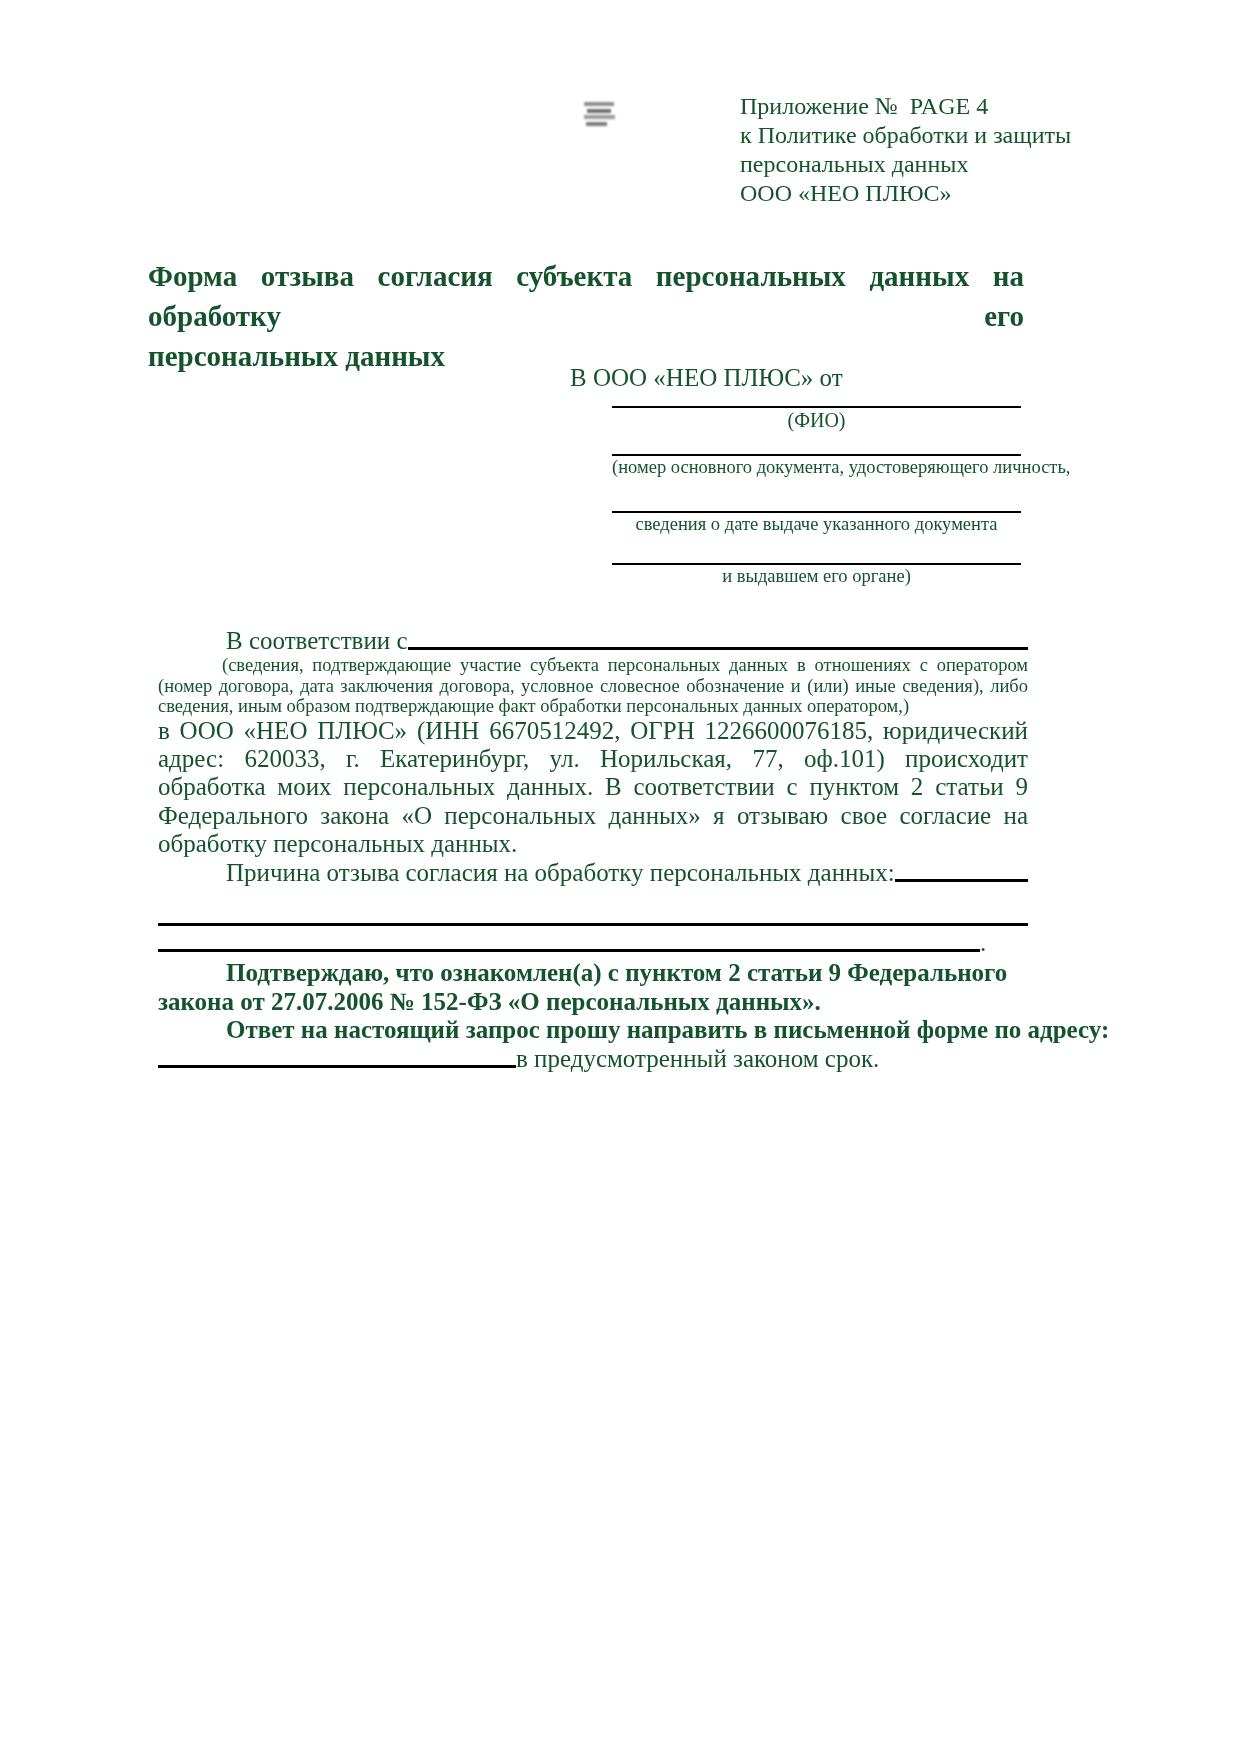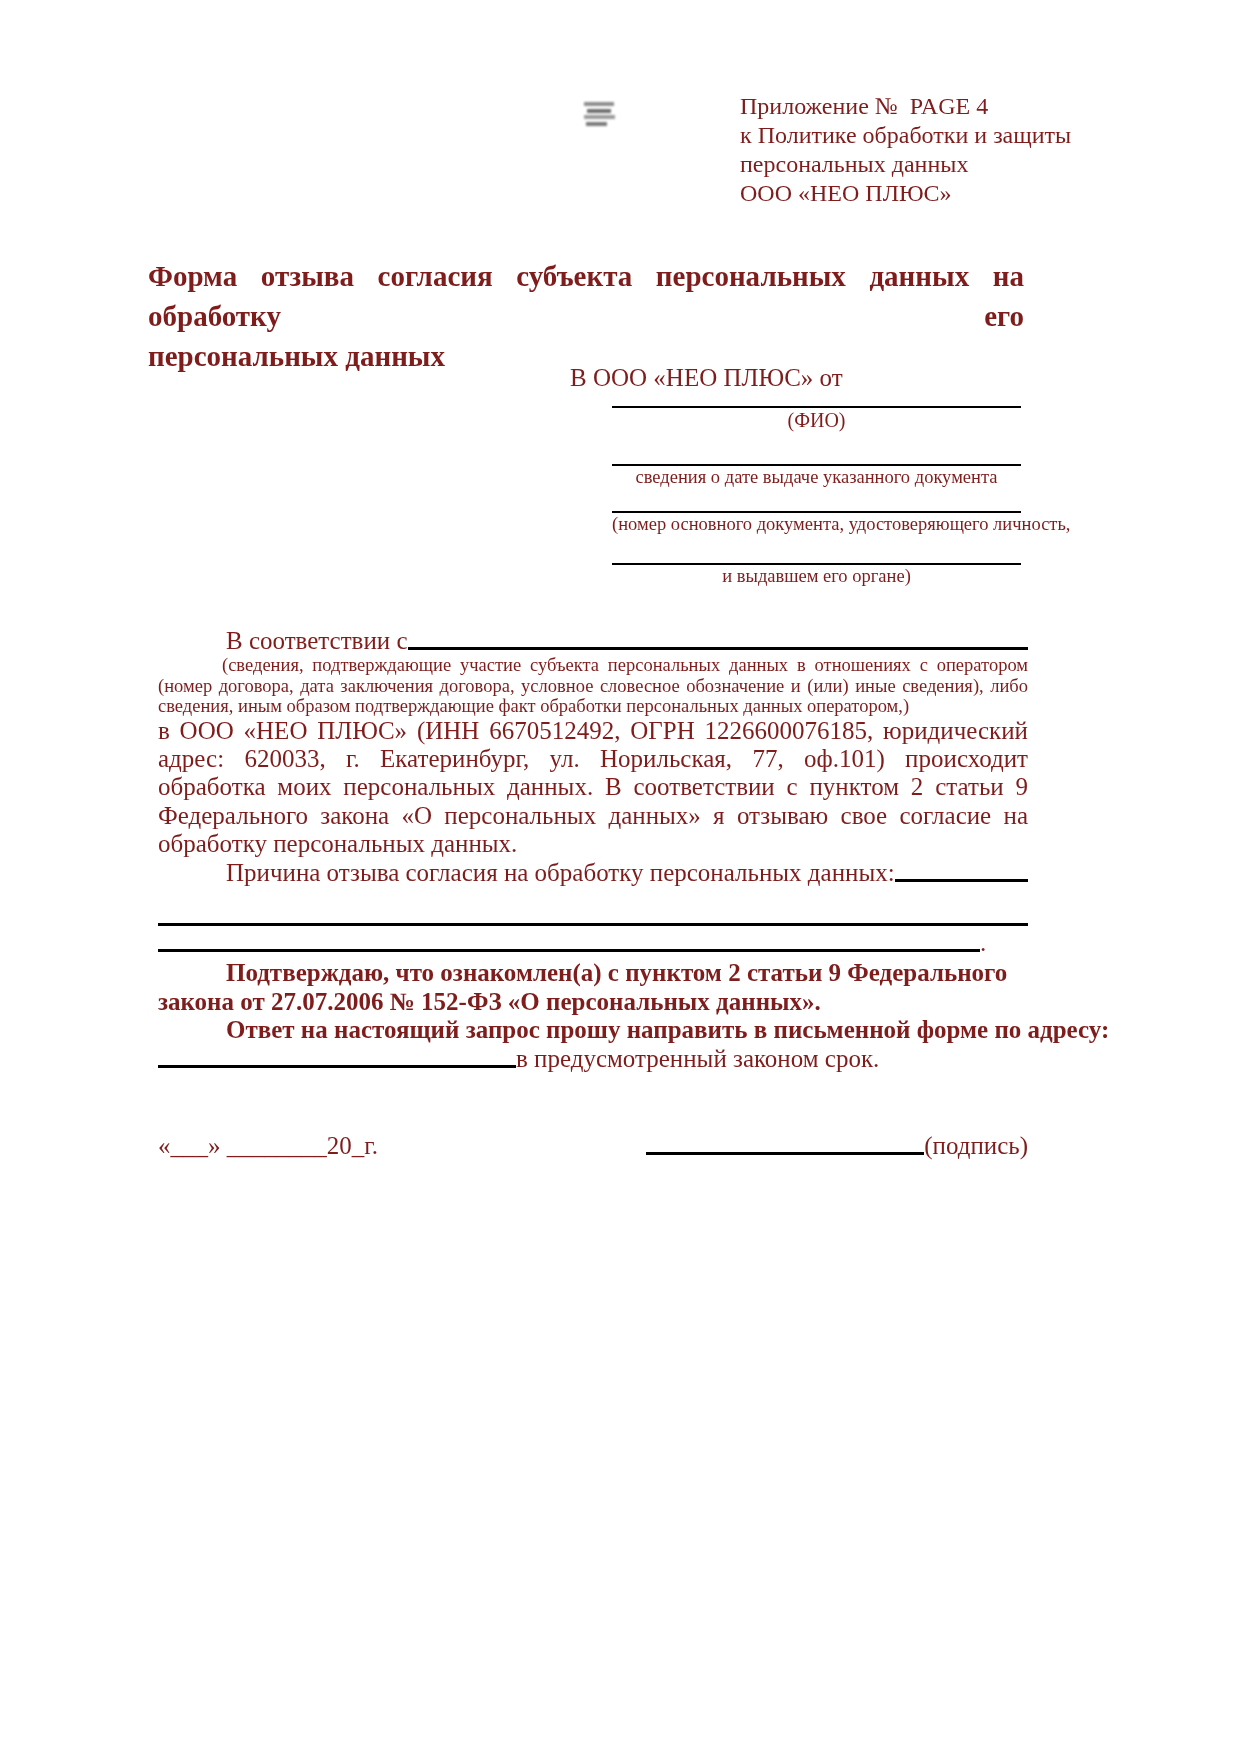--- a/index.html
+++ b/index.html
@@ -1,20 +1,20 @@
 <!DOCTYPE html>
 <html><head>
 <meta charset="utf-8">
 <style>
   html,body{margin:0;padding:0;background:#fff;}
   .page{
     position:relative;
     width:1242px;height:1755px;
     background:#ffffff;
-    color:#7f1d1d;
+    color:#14532d;
     font-family:"Liberation Serif","DejaVu Serif",serif;
     overflow:hidden;
   }
   
   .artifact{position:absolute;left:584px;top:102px;width:34px;filter:blur(0.8px);}
   .artifact .s{height:4px;margin-bottom:2.5px;}
   .artifact .s1{width:30px;background:#8d8d8d;}
   .artifact .s2{width:24px;background:#6e6e6e;margin-left:3px;}
   .artifact .s3{width:31px;background:#9b9b9b;}
   .artifact .s4{width:21px;background:#7a7a7a;margin-left:2px;}
@@ -78,25 +78,25 @@
     <div class="title-l1">Форма отзыва согласия субъекта персональных данных на обработку его</div>
     <div class="title-l2">персональных данных</div>
   </div>
 
   <div class="intro">В ООО «НЕО ПЛЮС» от</div>
 
   <div class="fields">
     <div class="field f1">
       <div class="caption cap-fio">(ФИО)</div>
     </div>
+    <div class="field f2">
+      <div class="caption">(номер основного документа, удостоверяющего личность,</div>
+    </div>
     <div class="field f3">
       <div class="caption">сведения о дате выдаче указанного документа</div>
-    </div>
-    <div class="field f2">
-      <div class="caption">(номер основного документа, удостоверяющего личность,</div>
     </div>
     <div class="field f4">
       <div class="caption">и выдавшем его органе)</div>
     </div>
   </div>
 
   <div class="main">
 
     <div class="row">
       <span class="lead ind">В соответствии с</span>
@@ -122,21 +122,14 @@
     <div class="par-ind confirm">Подтверждаю, что ознакомлен(а) с пунктом 2 статьи 9 Федерального закона от 27.07.2006 № 152-ФЗ «О персональных данных».</div>
 
     <div class="par-ind nowrap">Ответ на настоящий запрос прошу направить в письменной форме по адресу:</div>
 
     <div class="row">
       <span class="blank b-addr"></span>
       <span class="lead">в предусмотренный законом срок.</span>
     </div>
   </div>
 
-  <div class="footer">
-    <span>«___» ________20_г.</span>
-    <span class="sig">
-      <span class="blank b-sig"></span>
-      <span>(подпись)</span>
-    </span>
-  </div>
 
 </div>
 
 </body></html>

